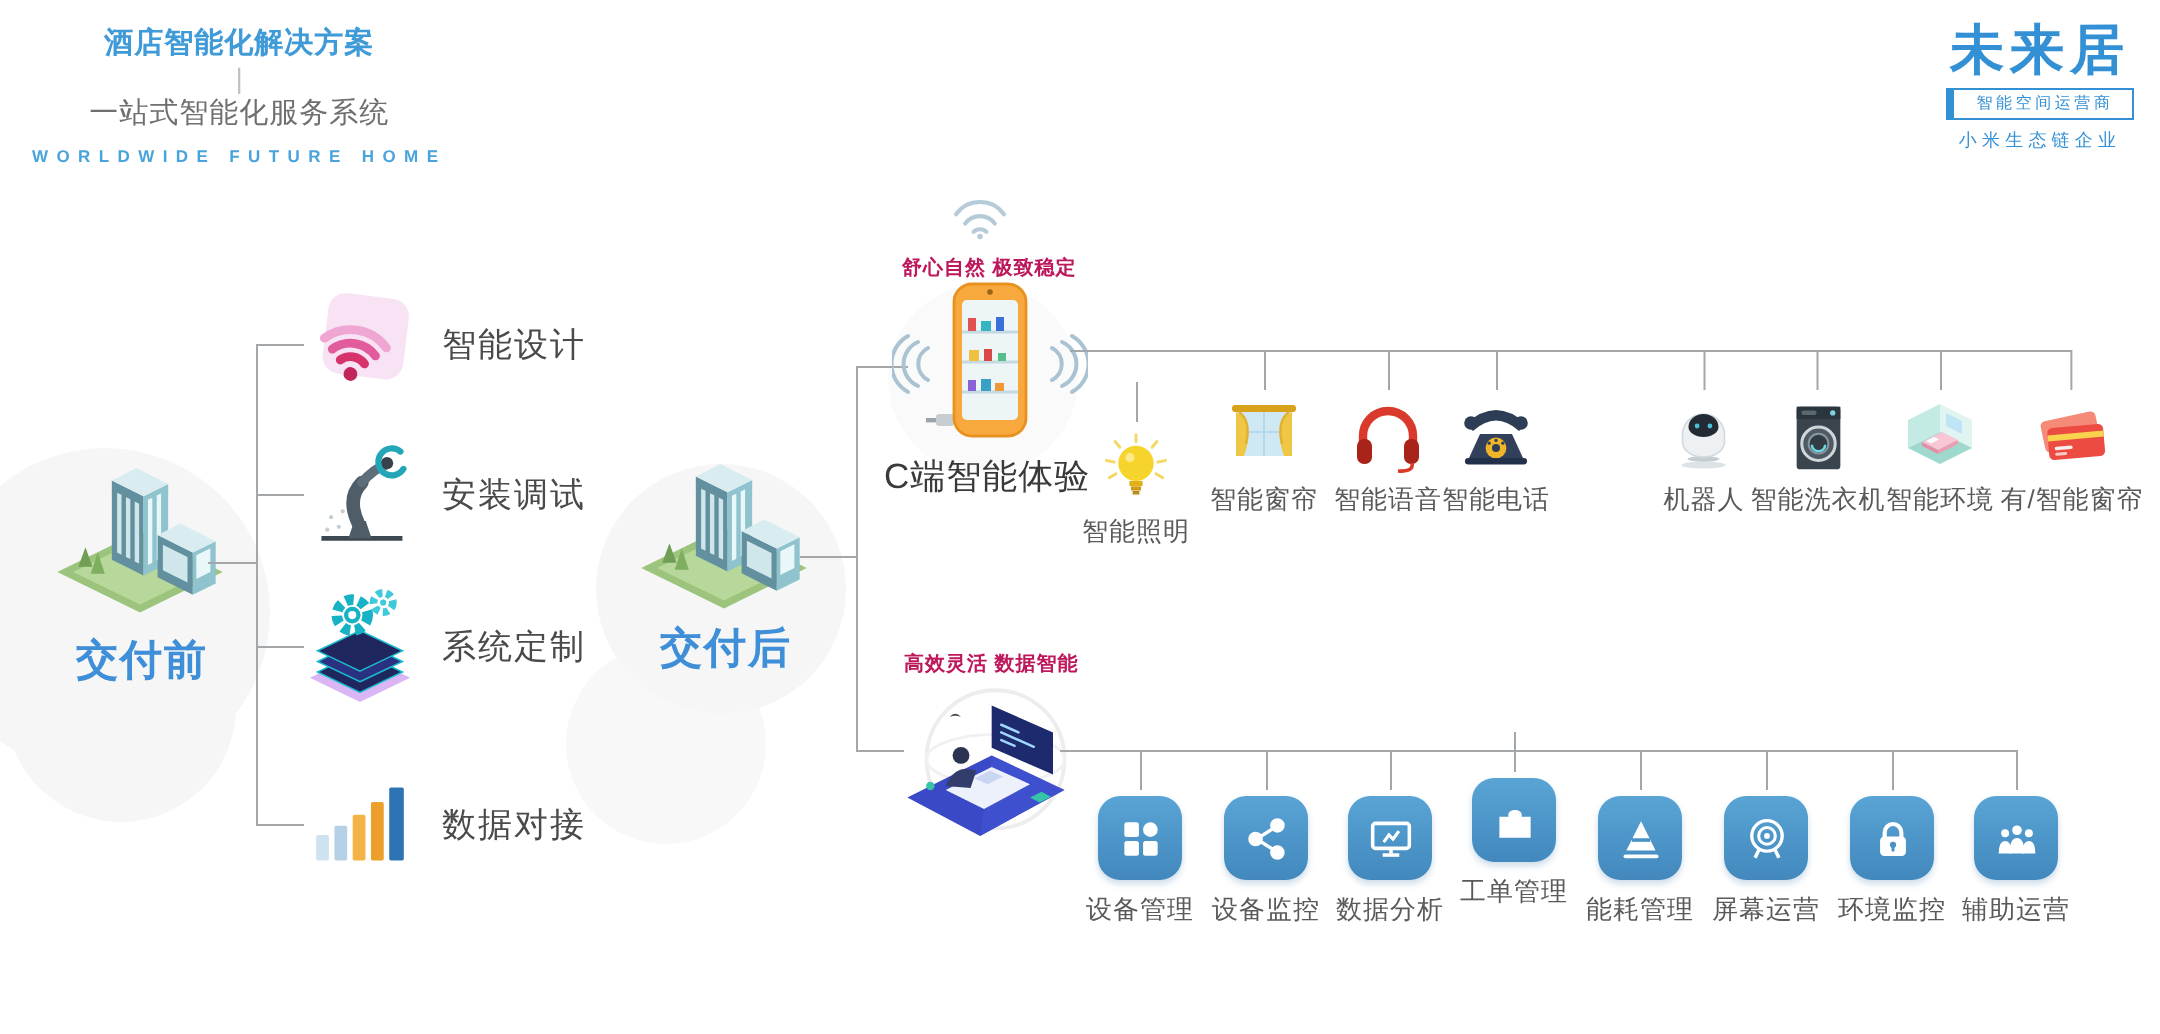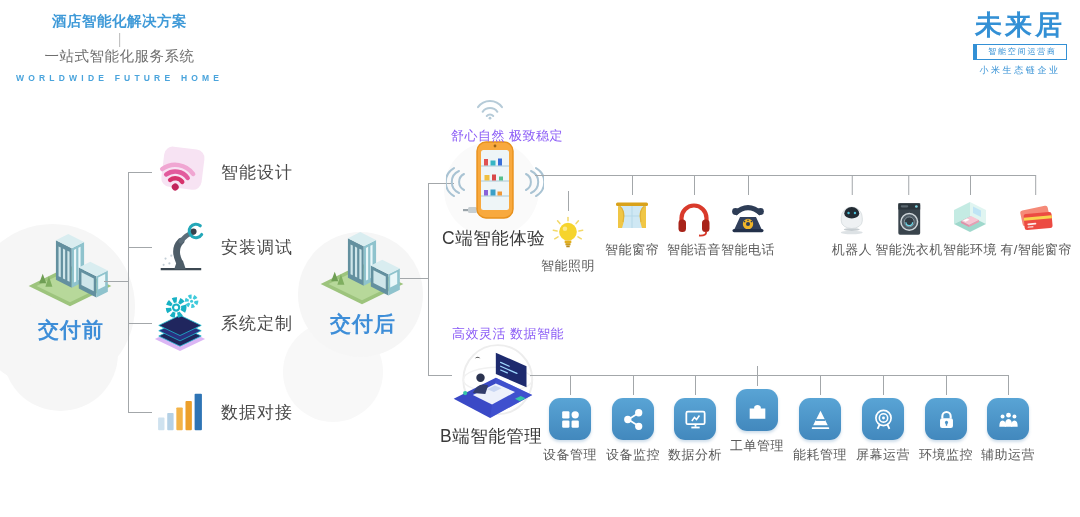--- a/index.html
+++ b/index.html
@@ -30,21 +30,21 @@
   
   .stage-icon { position:absolute; z-index:1; }
   .stage-label { position:absolute; z-index:2; width:100px; text-align:center; font-size:21px; font-weight:bold; color:#3e8ed8; letter-spacing:1px; }
 
   
   .pre-item { position:absolute; left:152px; height:58px; display:flex; align-items:center; gap:13px; z-index:1; }
   .pre-icon { width:56px; display:flex; justify-content:center; align-items:center; }
   .pre-label { font-size:17px; color:#4a4a4a; letter-spacing:1px; white-space:nowrap; }
 
   
-  .tagline { position:absolute; font-size:13px; font-weight:normal; color:#8b5cf6; letter-spacing:0.5px; white-space:nowrap; z-index:2; }
+  .tagline { position:absolute; font-size:10px; font-weight:bold; color:#be185d; letter-spacing:0.5px; white-space:nowrap; z-index:2; }
   .section-label { position:absolute; font-size:17.5px; color:#3a3a3a; letter-spacing:0.5px; white-space:nowrap; z-index:2; }
   .hub-art { position:absolute; z-index:1; }
 
   
   .col { position:absolute; transform:translateX(-50%); display:flex; flex-direction:column; align-items:center; z-index:1; }
   .col .tick { width:1px; height:20px; background:#a3a7aa; }
   .col .glyph { height:42px; margin-top:1px; display:flex; align-items:flex-end; justify-content:center; }
   .col .clabel { margin-top:3px; font-size:13px; color:#5a5a5a; white-space:nowrap; letter-spacing:0.5px; }
   .bicon { width:42px; height:42px; border-radius:11px; background:linear-gradient(180deg,#59a4d5,#4288bd); display:flex; align-items:center; justify-content:center; box-shadow:0 2px 3px rgba(60,120,170,0.25); }
   .bcol .glyph { margin-top:3px; height:auto; }
@@ -408,21 +408,20 @@
       </g>
       <polygon points="28,56 52,44 72,53 48,66" fill="#edf1fb"></polygon>
       <polygon points="43,50 51,46 58,49 50,53" fill="#c9d6f2"></polygon>
       <circle cx="36" cy="38" r="4.4" fill="#2b3350"></circle>
       <path d="M28,54 Q33,42 44,46 L41,55 Z" fill="#333d6b"></path>
       <circle cx="20" cy="54" r="2.2" fill="#35c4a8"></circle>
       <path d="M30,18 q3,-3.5 6,0 q-3,-1.4 -6,0" fill="#4a4a4a"></path>
       <polygon points="72,60 78,57 83,59.5 77,62.5" fill="#35c4a8"></polygon>
     </svg>
   </div>
-  <div class="section-label" style="left:440px;top:424px;">B端智能管理</div>
 
   <div class="line hline" style="left:530px;top:375px;width:478px;"></div>
 
   <div class="col bcol" style="left:570px;top:375px;">
     <div class="tick"></div>
     <div class="glyph">
       <div class="bicon">
           <svg viewBox="0 0 24 24" width="25" height="25">
         <g fill="#fff">
           <rect x="4" y="4" width="7" height="7" rx="1.2"></rect>

